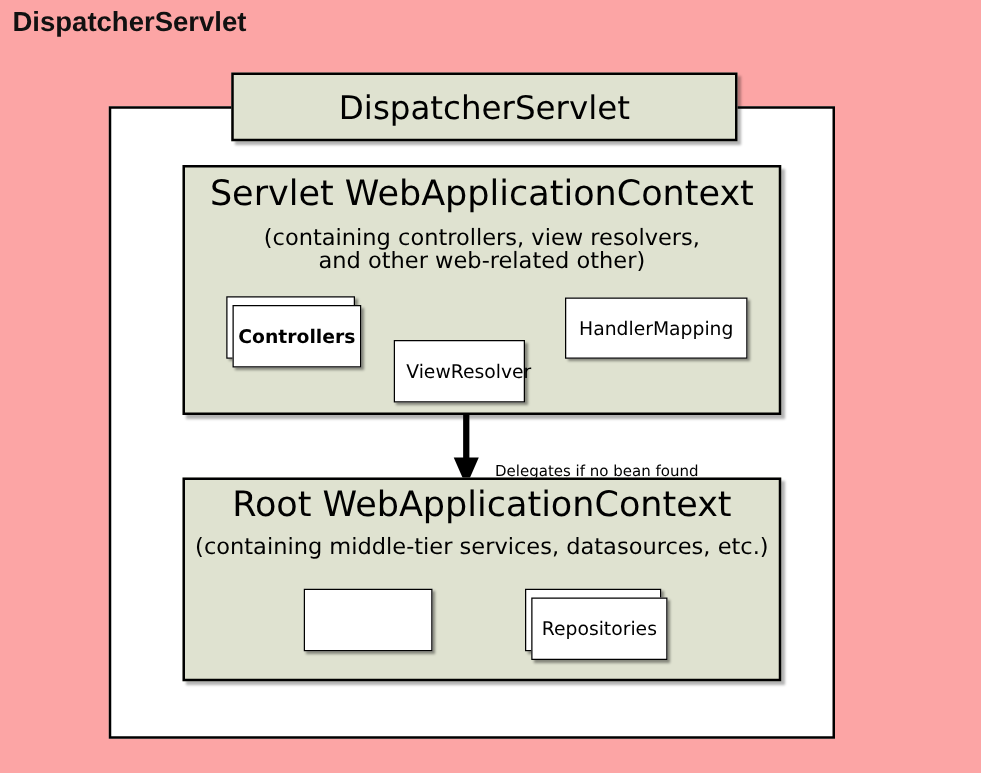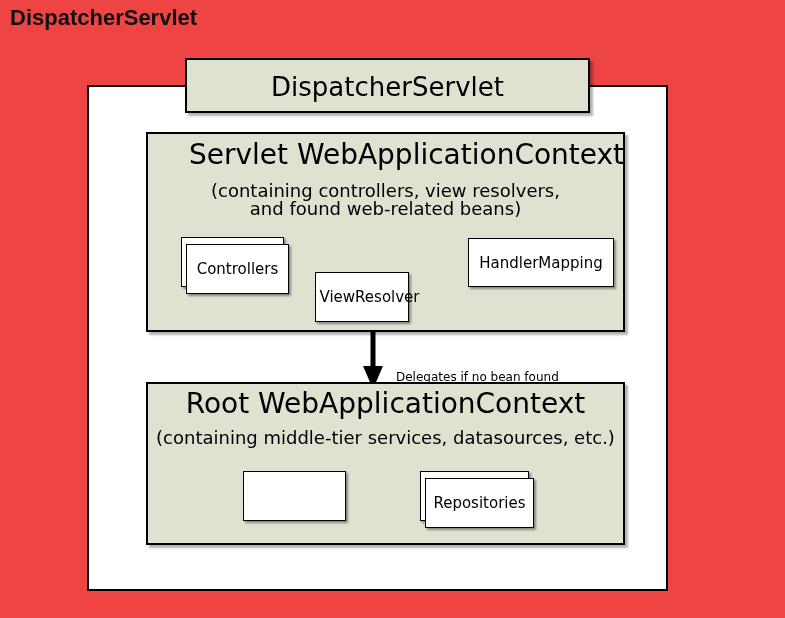--- a/index.html
+++ b/index.html
@@ -4,21 +4,21 @@
 <style>
   html, body {
     margin: 0;
     padding: 0;
     background: #ffffff;
   }
   .canvas {
     position: relative;
     width: 785px;
     height: 618px;
-    background: #ef4444;
+    background: #fca5a5;
     overflow: hidden;
     font-family: "DejaVu Sans", sans-serif;
     color: #000000;
   }
   .page-title {
     position: absolute;
     left: 10px;
     top: 5px;
     font-family: "Liberation Sans", sans-serif;
     font-size: 22px;
@@ -83,21 +83,21 @@
   }
   .ctx-sub {
     position: absolute;
     left: 0;
     width: 100%;
     text-align: center;
     font-size: 18px;
     line-height: 1.3;
     white-space: nowrap;
   }
-  .servlet-box .ctx-heading { top: 5px; padding-left: 21px; }
+  .servlet-box .ctx-heading { top: 5px; }
   .servlet-box .sub1 { top: 45px; }
   .servlet-box .sub2 { top: 63px; }
   .root-box .ctx-heading { top: 4px; }
   .root-box .sub1 { top: 42px; }
 
   .bean {
     position: absolute;
     box-sizing: border-box;
     background: #ffffff;
     border: 1.5px solid #000000;
@@ -112,24 +112,24 @@
     position: absolute;
     left: 0;
     top: 0;
   }
   .stack .front {
     position: absolute;
     left: 5px;
     top: 7px;
   }
   
-  .controllers-stack { left: 33px; top: 103px; width: 109px; height: 58px; }
+  .controllers-stack { left: 33px; top: 103px; width: 109px; height: 58px; font-weight: bold; }
   .controllers-stack .bean { width: 103px; height: 50px; }
-  .viewresolver-box { left: 167px; top: 138px; width: 94px; height: 50px; padding-left: 15px; }
-  .handlermapping-box { left: 304px; top: 104px; width: 146px; height: 49px; margin-left: 16px; }
+  .viewresolver-box { left: 167px; top: 138px; width: 105px; height: 50px; padding-left: 15px; }
+  .handlermapping-box { left: 304px; top: 104px; width: 146px; height: 49px; }
   
   .services-stack { left: 95px; top: 87px; width: 109px; height: 58px; }
   .services-stack .bean { width: 103px; height: 50px; }
   .repositories-stack { left: 272px; top: 87px; width: 115px; height: 58px; border-radius: 18px; }
   .repositories-stack .bean { width: 109px; height: 50px; }
 
   .delegate-arrow {
     position: absolute;
     left: 352px;
     top: 332px;
@@ -153,21 +153,21 @@
 
   <div class="outer-box"></div>
 
   <div class="ctx-box dispatcher-box">
     <span class="big-label">DispatcherServlet</span>
   </div>
 
   <div class="ctx-box servlet-box">
     <div class="ctx-heading">Servlet WebApplicationContext</div>
     <div class="ctx-sub sub1">(containing controllers, view resolvers,</div>
-    <div class="ctx-sub sub2">and found web-related beans)</div>
+    <div class="ctx-sub sub2">and other web-related other)</div>
 
     <div class="stack controllers-stack">
       <div class="bean back"></div>
       <div class="bean front">
         <span>Controllers</span>
       </div>
     </div>
 
     <div class="bean viewresolver-box">
       <span>ViewResolver</span>

